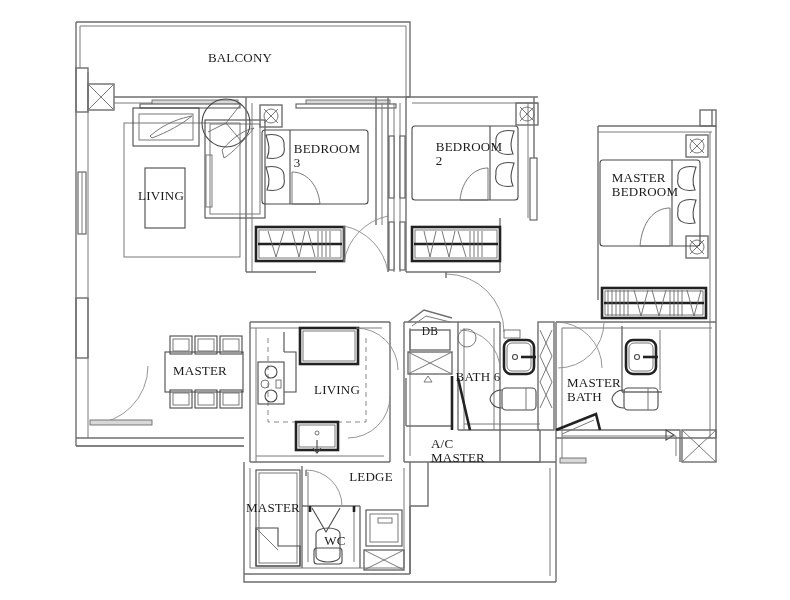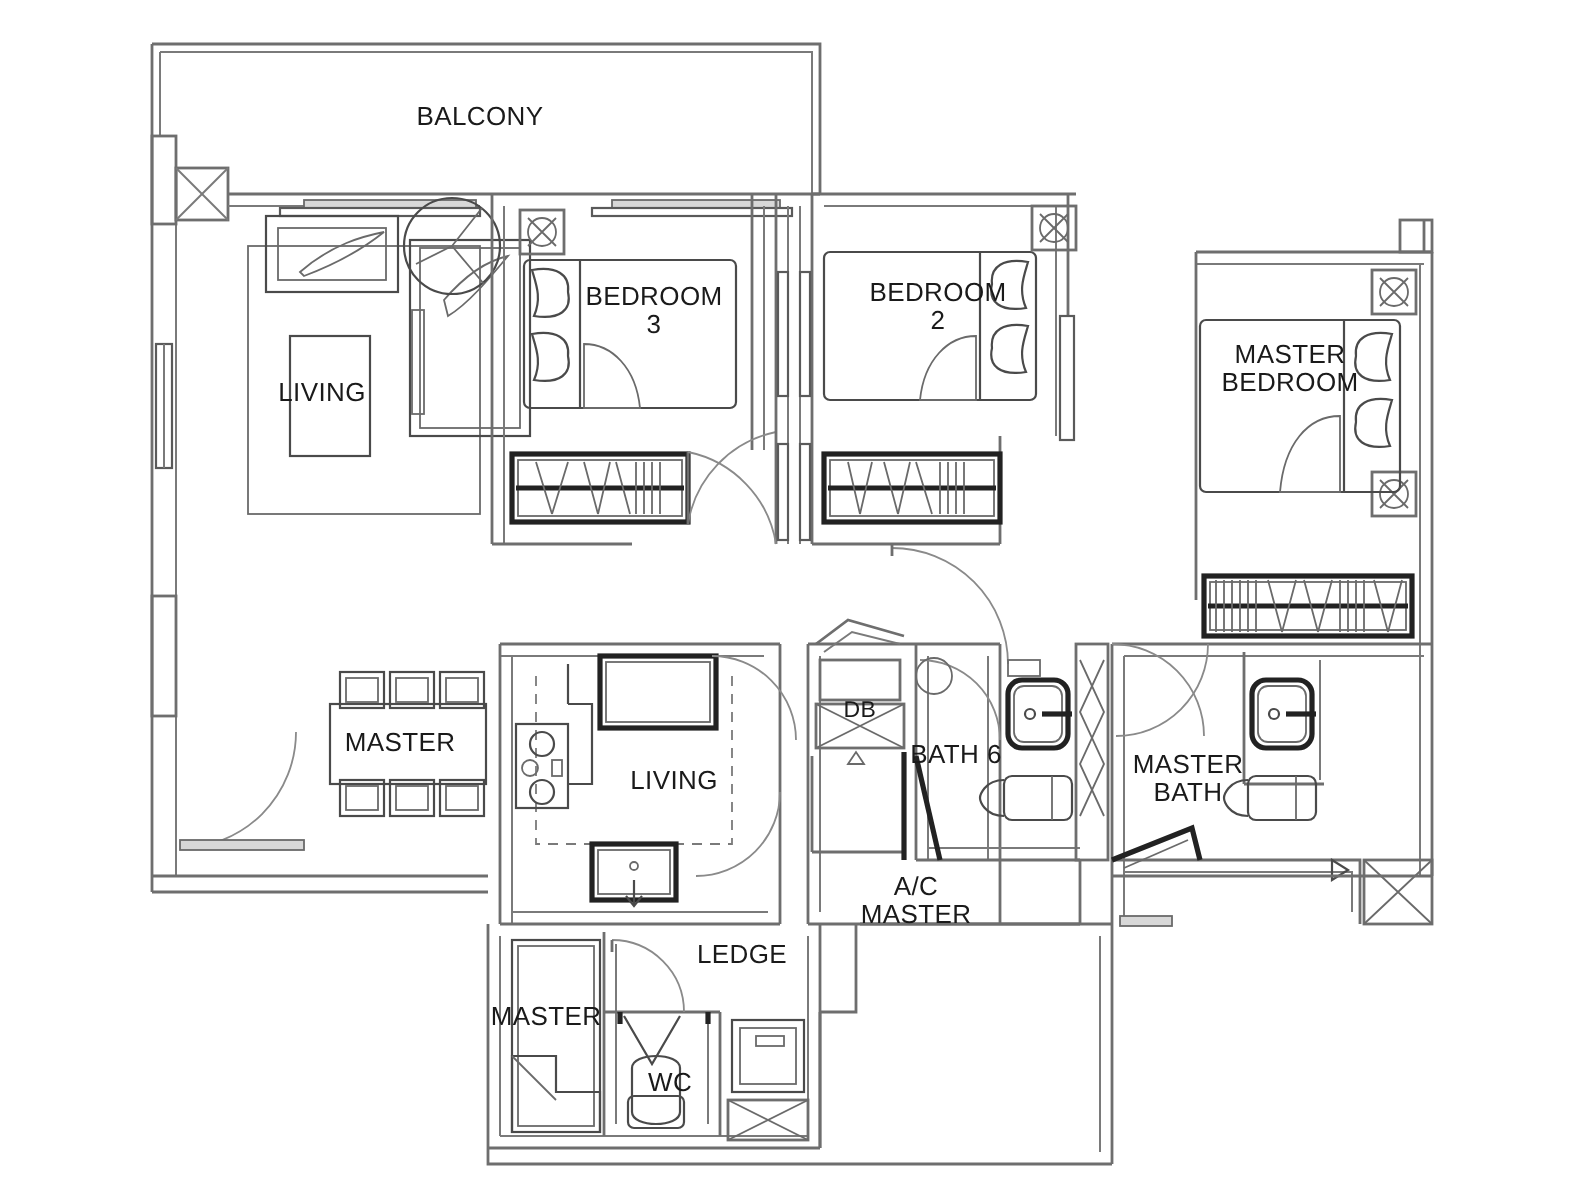--- a/index.html
+++ b/index.html
@@ -3,25 +3,25 @@
 <meta charset="utf-8">
 <style>
   html,body{margin:0;padding:0;background:#ffffff;}
   body{width:790px;height:600px;overflow:hidden;
        font-family:"Liberation Sans","DejaVu Sans",sans-serif;}
   #plan{position:relative;width:790px;height:600px;background:#fff;}
   svg{display:block;}
   .rlabel{
     position:absolute;
     color:#1a1a1a;
-    font-family:Liberation Sans, sans-serif;
+    font-family:Liberation Serif, serif;
     font-size:13px;
     line-height:13.5px;
     letter-spacing:0.2px;
-    text-align:center;
+    text-align:left;
     white-space:pre;
     transform:translate(-50%,-50%);
     pointer-events:none;
   }
   .rlabel.sm{font-size:11.5px;}
   .wm{
     position:absolute;
     color:#efefef;
     font-size:26px;
     font-family:"Liberation Sans","DejaVu Sans",sans-serif;
@@ -381,21 +381,21 @@
 <div class="rlabel" style="left:240px;top:58px">BALCONY</div>
 <div class="rlabel" style="left:161px;top:196px">LIVING</div>
 <div class="rlabel" style="left:327px;top:155px">BEDROOM
 3</div>
 <div class="rlabel" style="left:469px;top:153px">BEDROOM
 2</div>
 <div class="rlabel" style="left:645px;top:184px">MASTER
 BEDROOM</div>
 <div class="rlabel" style="left:200px;top:371px">MASTER</div>
 <div class="rlabel" style="left:337px;top:390px">LIVING</div>
-<div class="rlabel sm" style="left:430px;top:356px">DB</div>
+<div class="rlabel sm" style="left:430px;top:332px">DB</div>
 <div class="rlabel" style="left:478px;top:377px">BATH 6</div>
 <div class="rlabel" style="left:594px;top:389px">MASTER
 BATH</div>
 <div class="rlabel" style="left:458px;top:450px">A/C
 MASTER</div>
 <div class="rlabel" style="left:371px;top:477px">LEDGE</div>
 <div class="rlabel" style="left:273px;top:508px">MASTER</div>
 <div class="rlabel" style="left:335px;top:541px">WC</div>
 
 </div>

